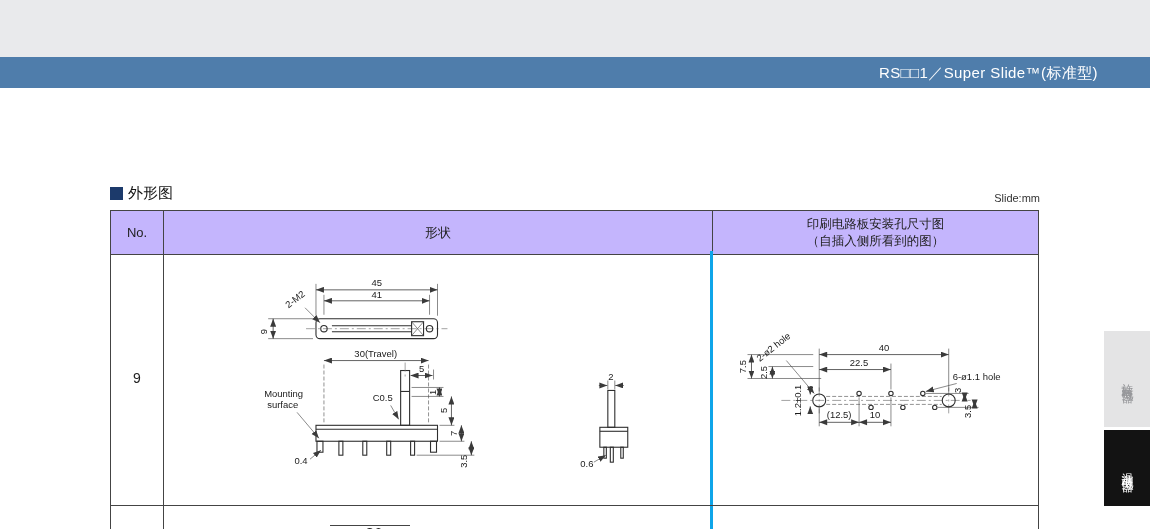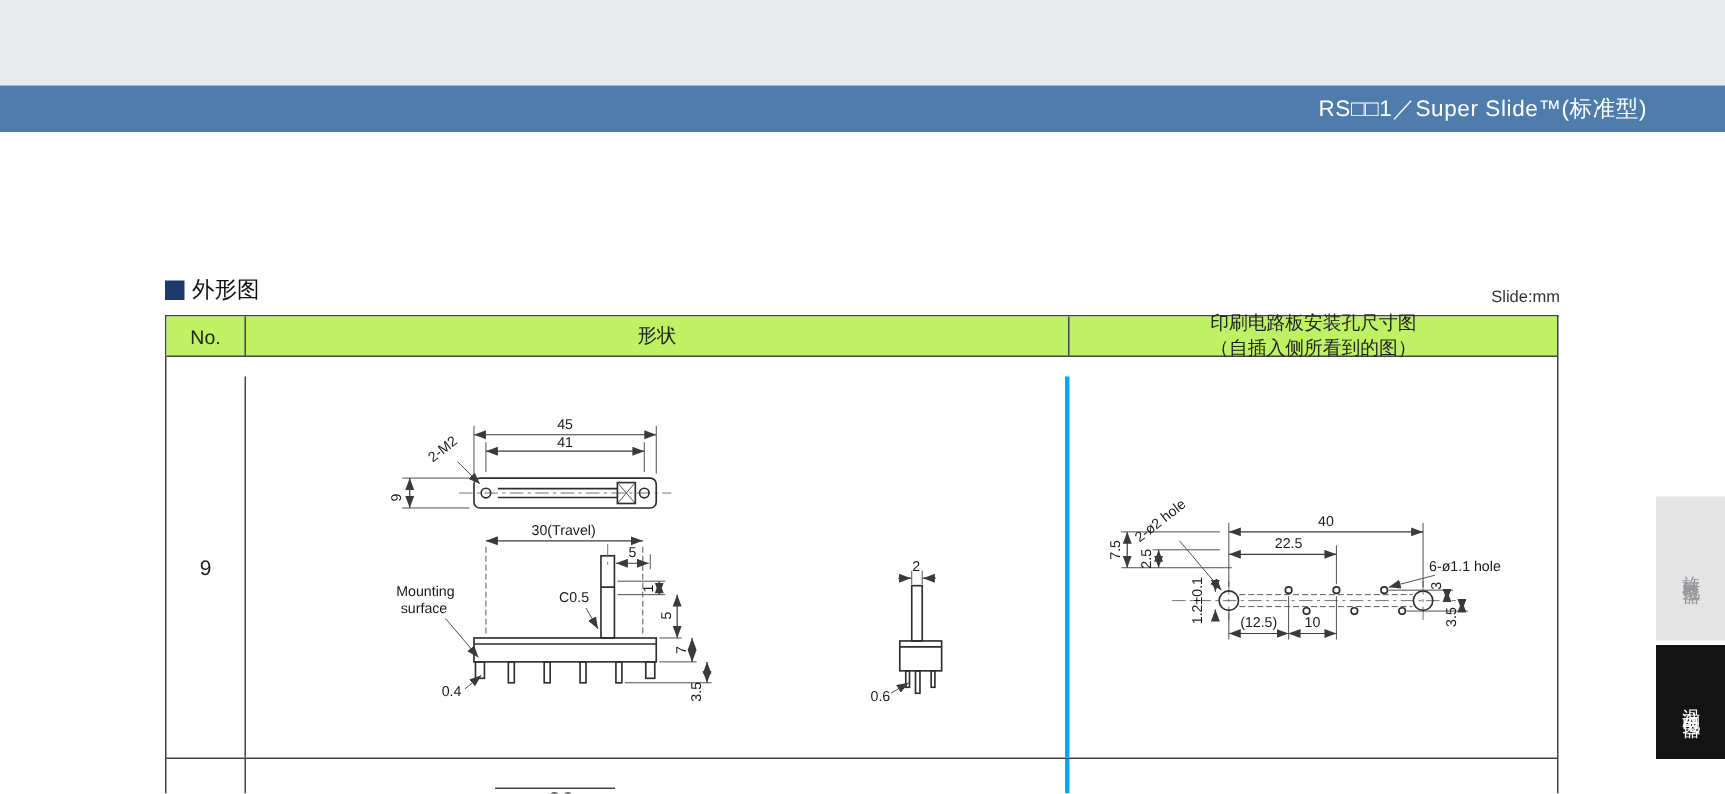--- a/index.html
+++ b/index.html
@@ -10,21 +10,21 @@
   .title-bar{position:absolute;left:0;top:57px;width:100%;height:31px;background:#4f7dab;color:#fff;
              font-size:15px;line-height:31px;text-align:right;padding-right:52px;box-sizing:border-box;
              letter-spacing:.4px}
   .section-head{position:absolute;left:110px;top:184px;display:flex;align-items:center;
                 font-size:15px;font-weight:500;color:#111}
   .sq{width:13px;height:13px;background:#1c3a6b;margin-right:5px;display:inline-block}
   .unit{position:absolute;right:110px;top:192px;font-size:11px;color:#333}
 
   .tbl{position:absolute;left:110px;top:210px;width:929px;height:319px;border:1px solid #444;
        border-bottom:none;box-sizing:border-box;background:#fff}
-  .thead{position:absolute;left:0;top:0;width:100%;height:27px;background:#bef264;
+  .thead{position:absolute;left:0;top:0;width:100%;height:44px;background:#c4b5fd;
          border-bottom:1px solid #444;box-sizing:border-box;display:flex}
   .th{display:flex;align-items:center;justify-content:center;font-size:13px;box-sizing:border-box;height:100%}
   .th-no{width:53px;border-right:1px solid #444}
   .th-shape{width:549px;border-right:1px solid #444}
   .th-pcb{flex:1;flex-direction:column;font-size:12.5px;line-height:1.35}
   .trow{position:absolute;left:0;width:100%;display:flex;box-sizing:border-box}
   .trow1{top:40px;height:255px;border-bottom:1px solid #444}
   .trow2{top:295px;height:23px}
   .c{position:relative;box-sizing:border-box;height:100%}
   .c-no{width:53px;border-right:1px solid #444;display:flex;align-items:center;justify-content:center;font-size:14px}

